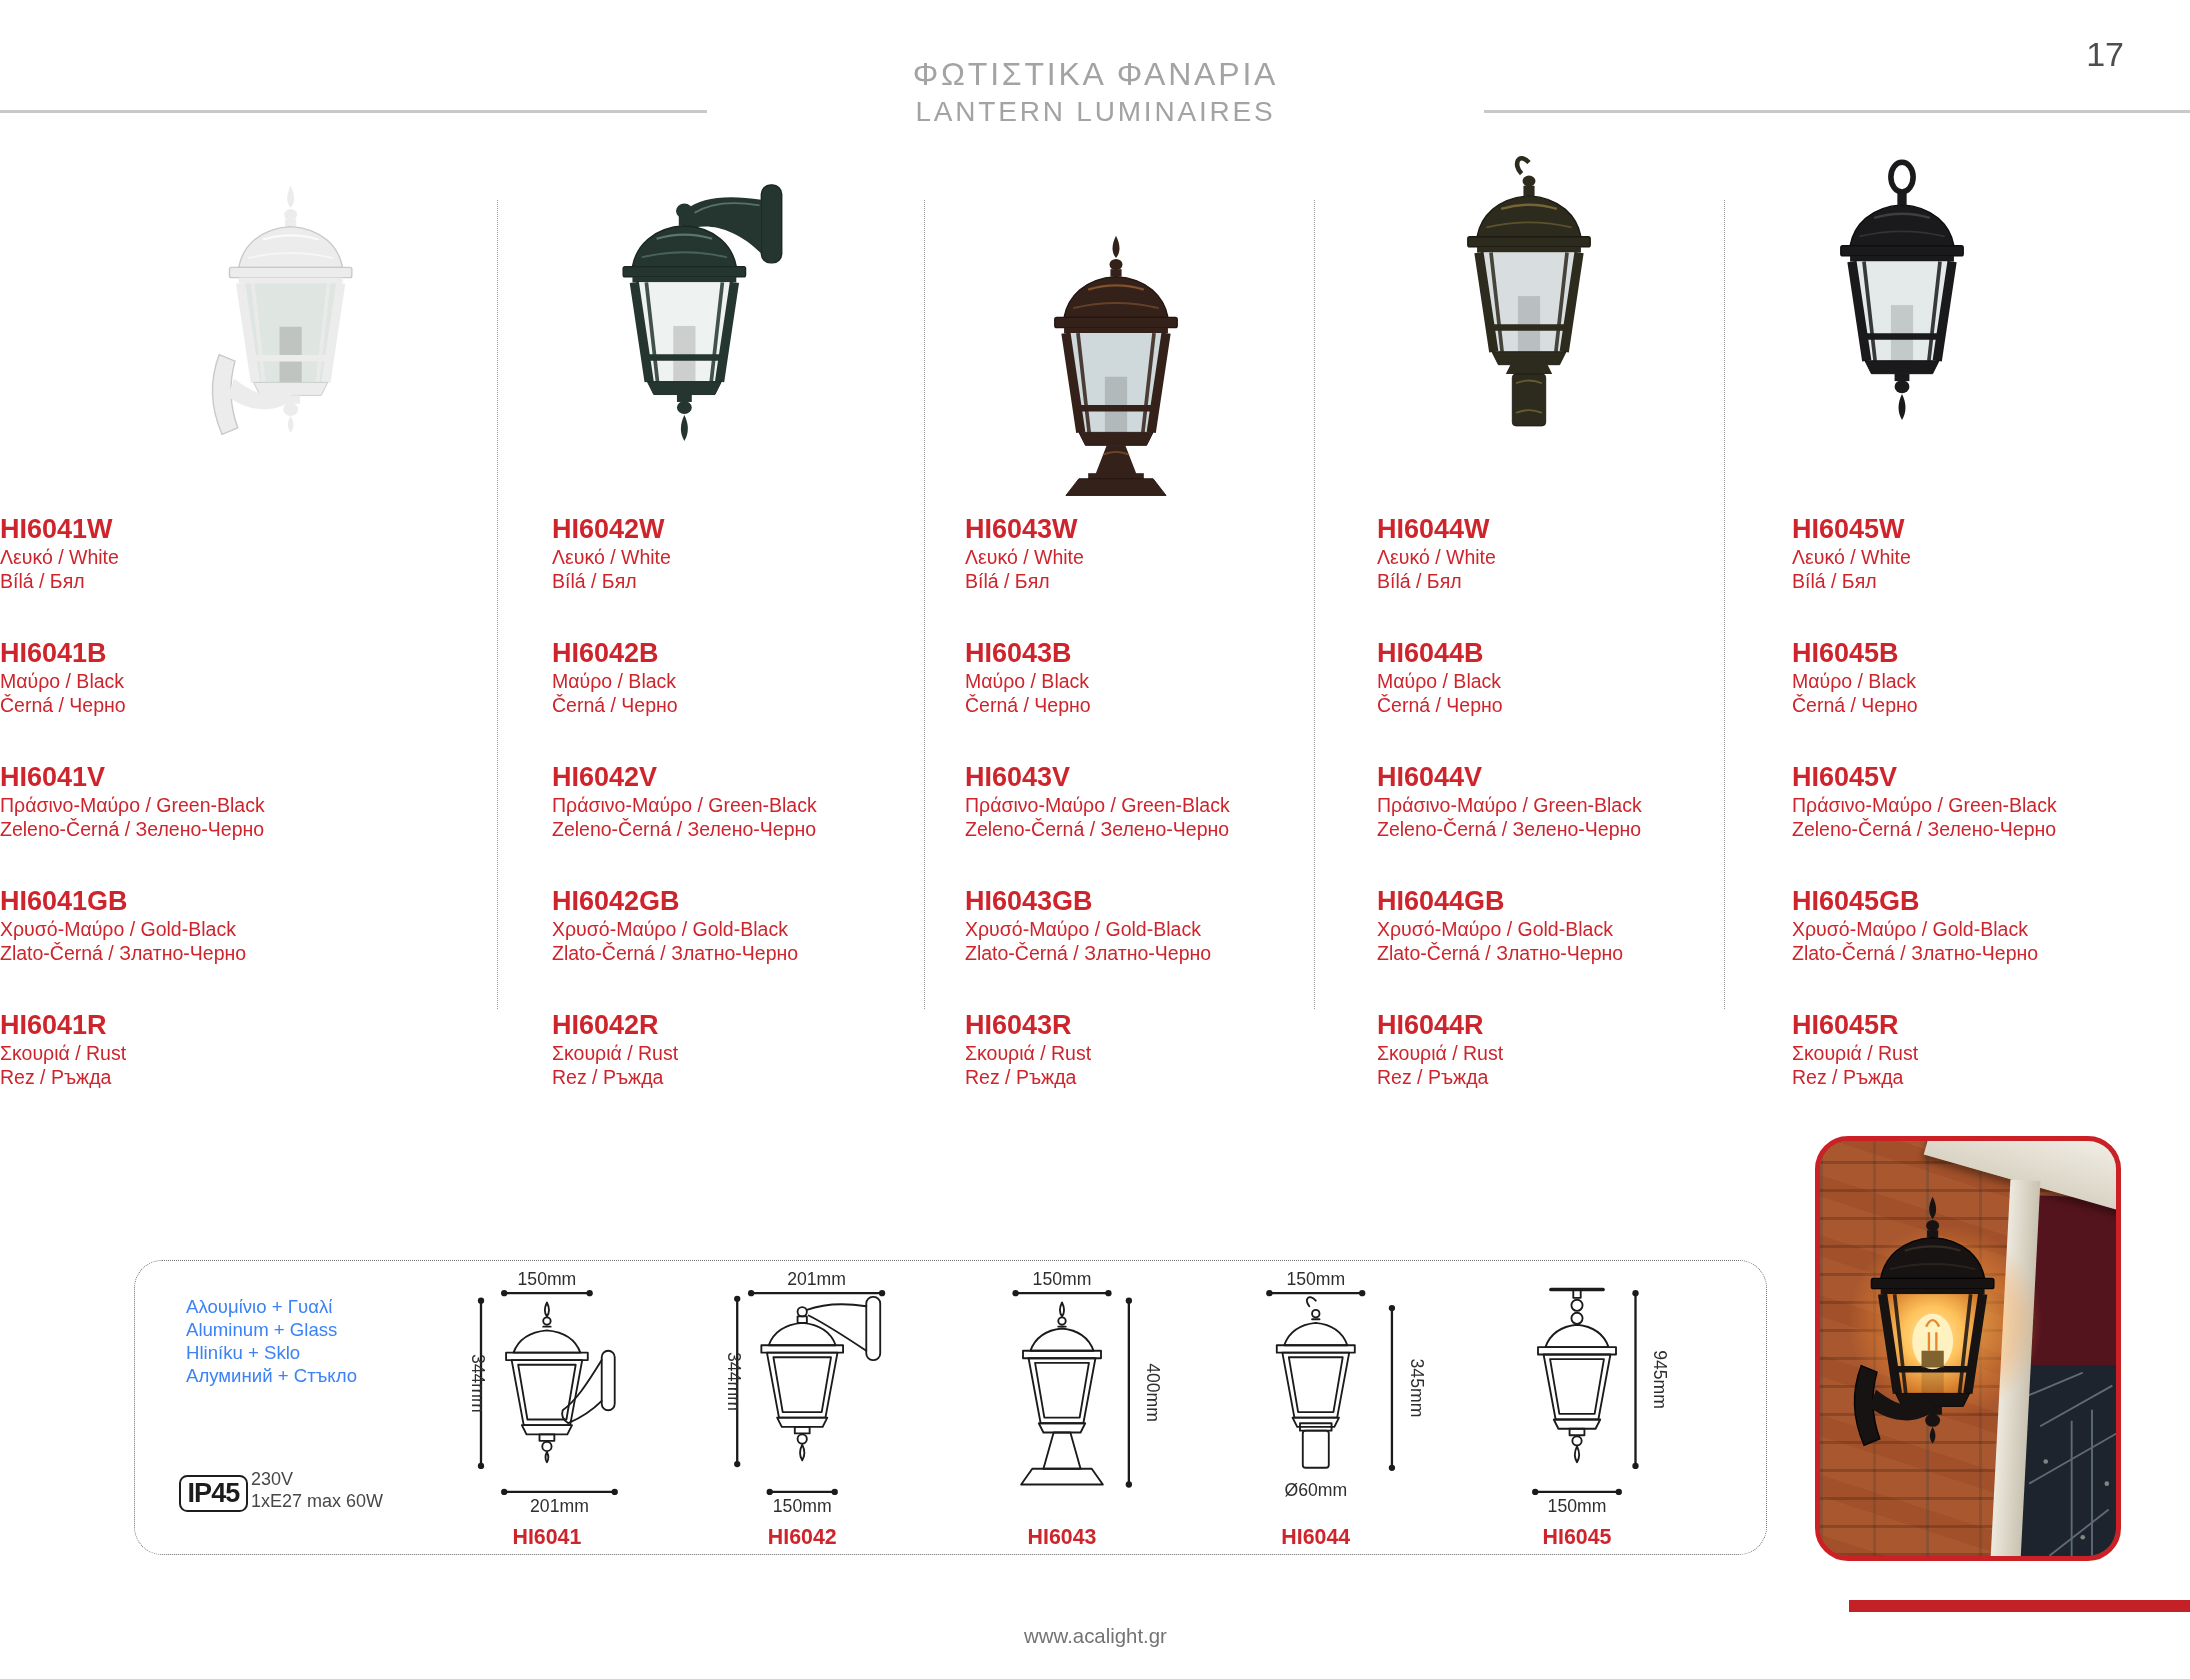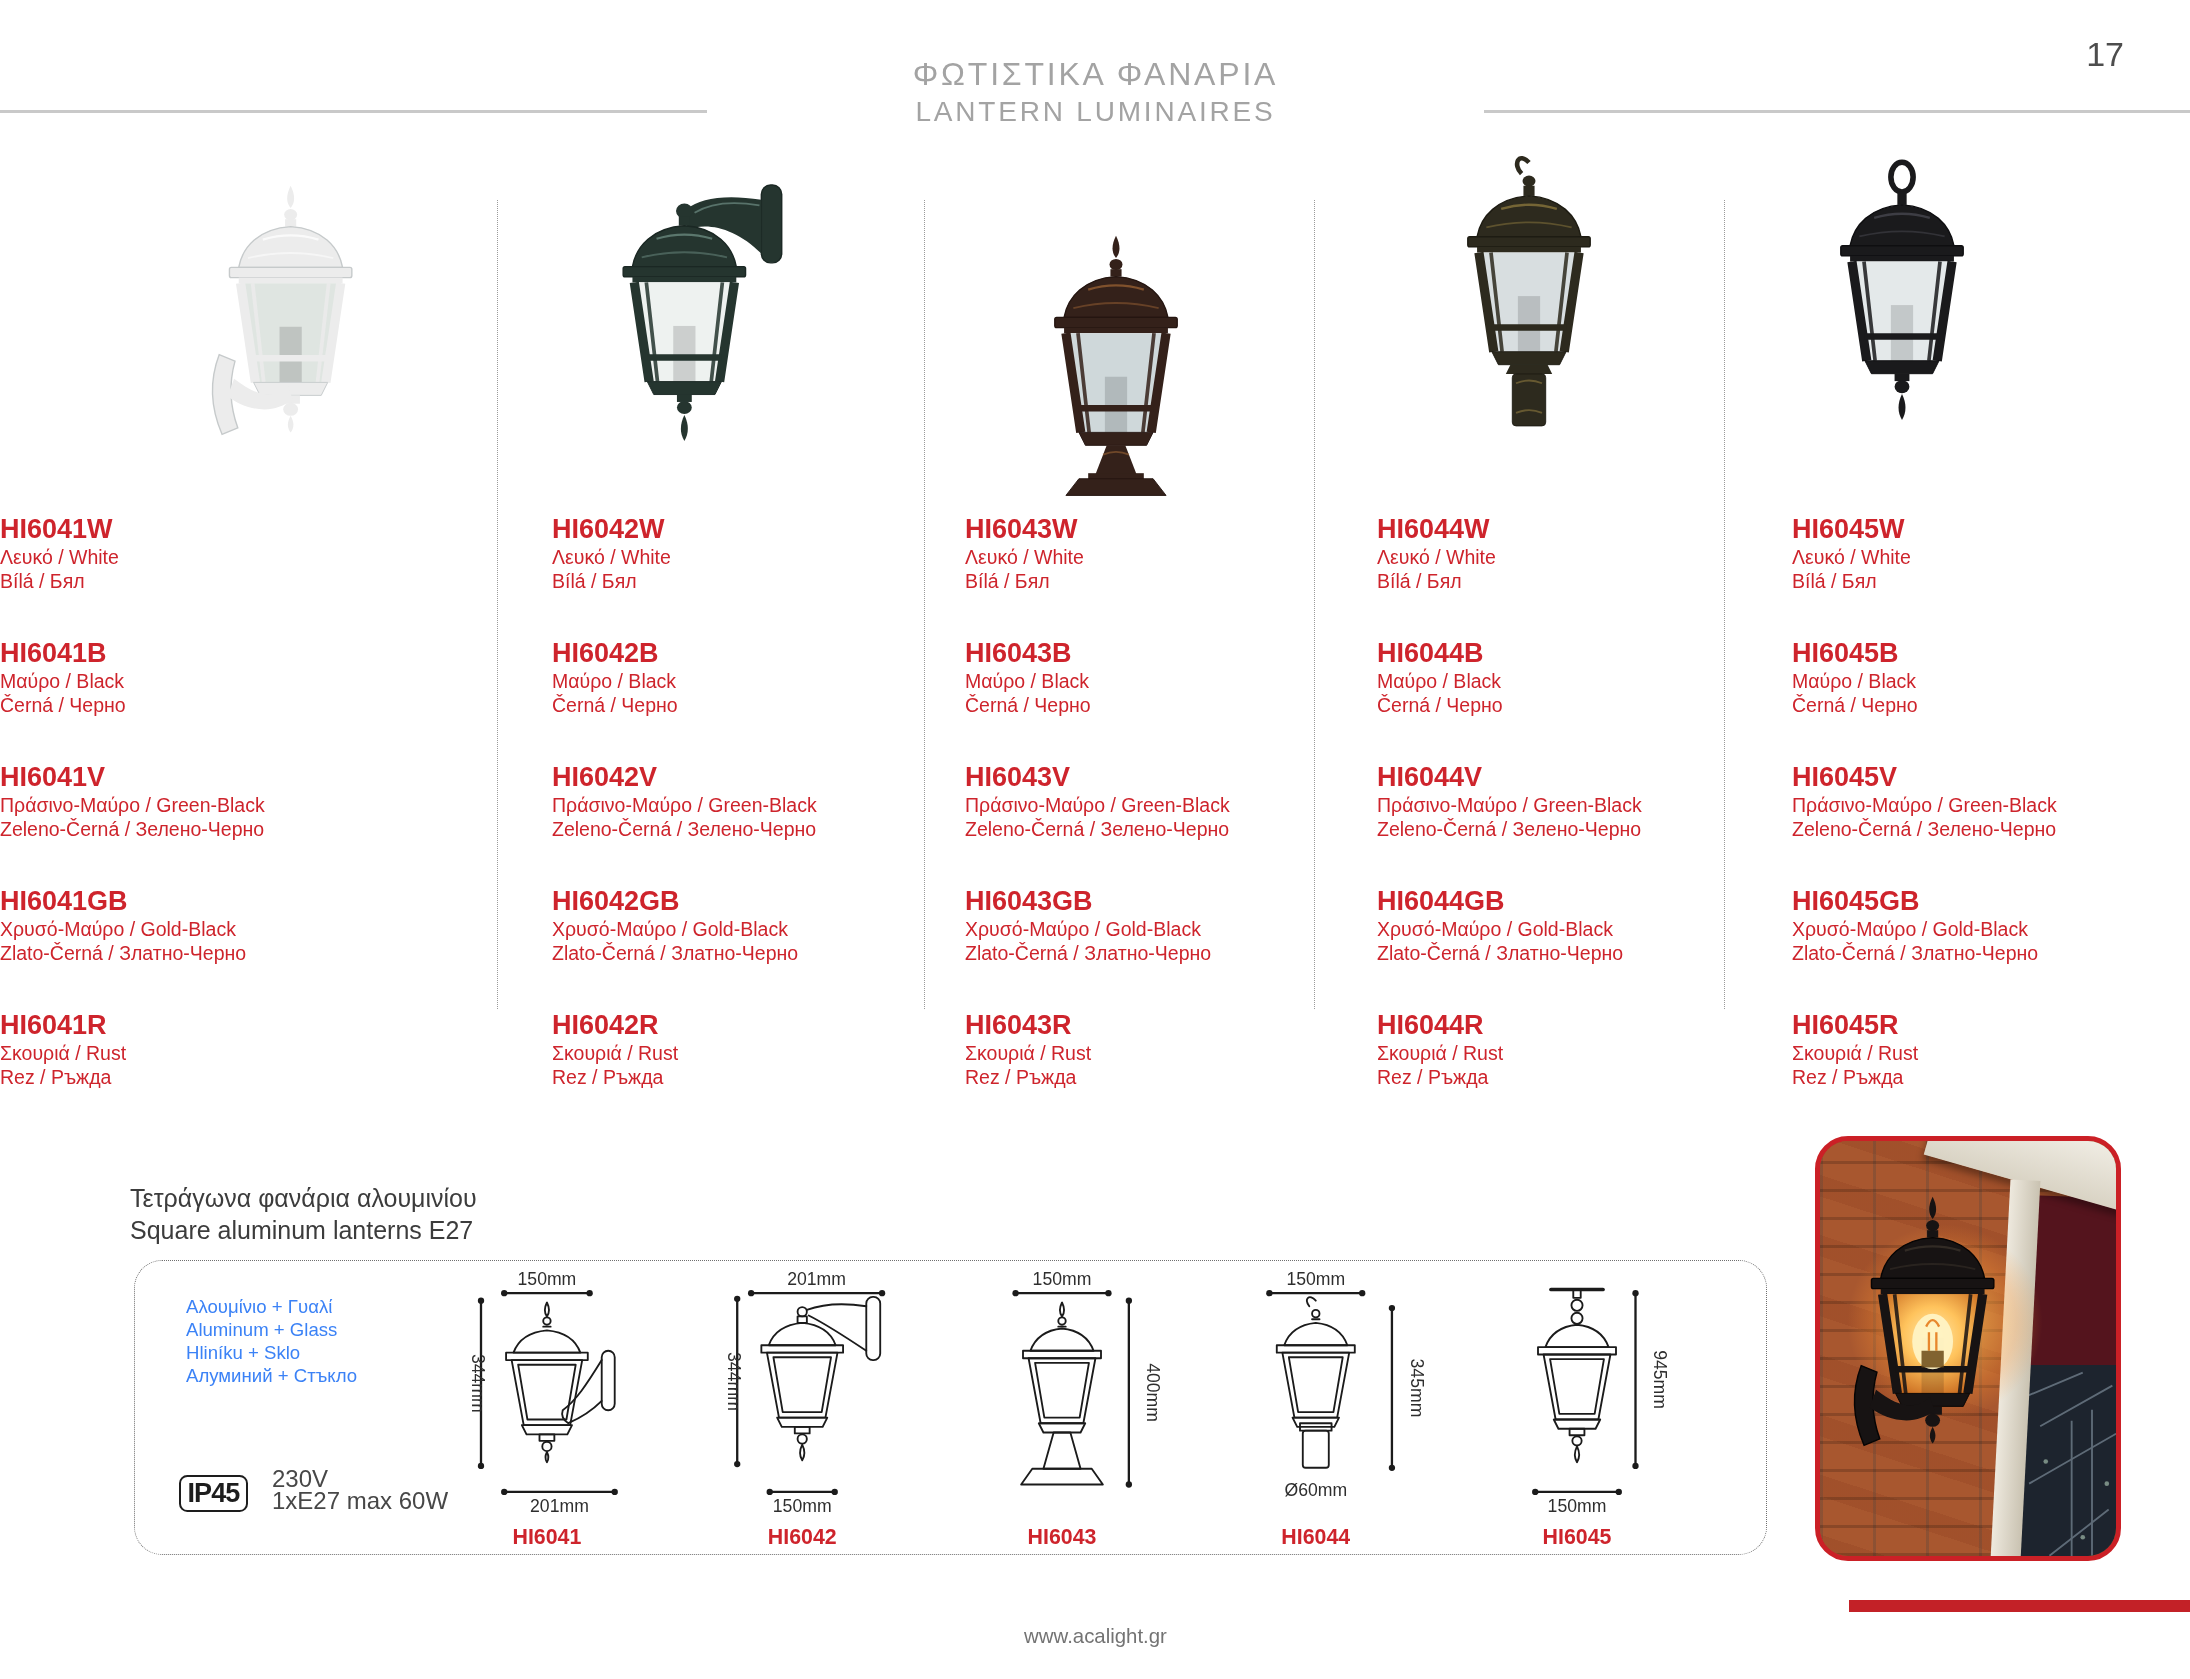--- a/index.html
+++ b/index.html
@@ -32,21 +32,21 @@
   
   .sec-heading { position:absolute; left:130px; top:1182px; color:#3c3c3c;
                  font-size:25px; line-height:32px; }
   .dotted-box { position:absolute; left:134px; top:1260px; width:1633px; height:295px;
                 border:1.9px dotted #6f6f6f; border-radius:28px; }
   .materials { position:absolute; left:186px; top:1295px; font-size:18.6px;
                line-height:23px; color:#3b82f6; }
   .ip-row { position:absolute; left:179px; top:1468px; display:flex; align-items:flex-end; }
   .ip-badge { border:2.8px solid #1d1d1d; border-radius:8.3px; padding:0.9px 6.5px;
               font-size:27px; font-weight:bold; color:#1d1d1d; letter-spacing:-0.9px; }
-  .elec { margin-left:24px; font-size:24px; line-height:22px; color:#474747; }
+  .elec { margin-left:3px; font-size:18px; line-height:22px; color:#474747; }
   .drawings svg { position:absolute; top:1269px; }
   
   .wall-photo { position:absolute; left:1815px; top:1136px; width:306px; height:425px;
                 border:5.6px solid #cb2026; border-radius:33px; overflow:hidden;
                 background:#a0522d; }
   .bricks { position:absolute; inset:0;
     background-color:#a8572f;
     background-image:
       repeating-linear-gradient(0deg, rgba(0,0,0,.18) 0 2.8px, transparent 2.8px 28px),
       repeating-linear-gradient(90deg, rgba(90,70,60,.35) 0 2.8px, transparent 2.8px 53px),
@@ -342,24 +342,20 @@
           <div class="variant">
     <div class="code">HI6045R</div>
     <div class="l1">Σκουριά / Rust</div>
     <div class="l2">Rez / Ръжда</div>
   </div>
         </div>
   <div class="sep"></div>
       </div>
     </section>
 
-  <div class="sec-heading">
-    <div>Τετράγωνα φανάρια αλουμινίου</div>
-    <div>Square aluminum lanterns E27</div>
-  </div>
 
   <div class="dotted-box"></div>
 
   <div class="materials">
     <div>Αλουμίνιο + Γυαλί</div>
     <div>Aluminum + Glass</div>
     <div>Hliníku + Sklo</div>
     <div>Алуминий + Стъкло</div>
   </div>
 

